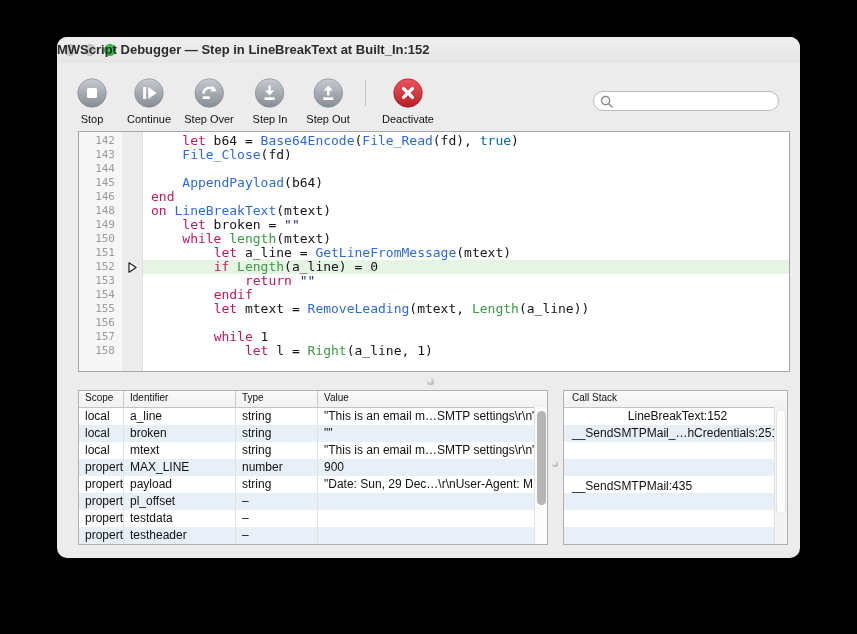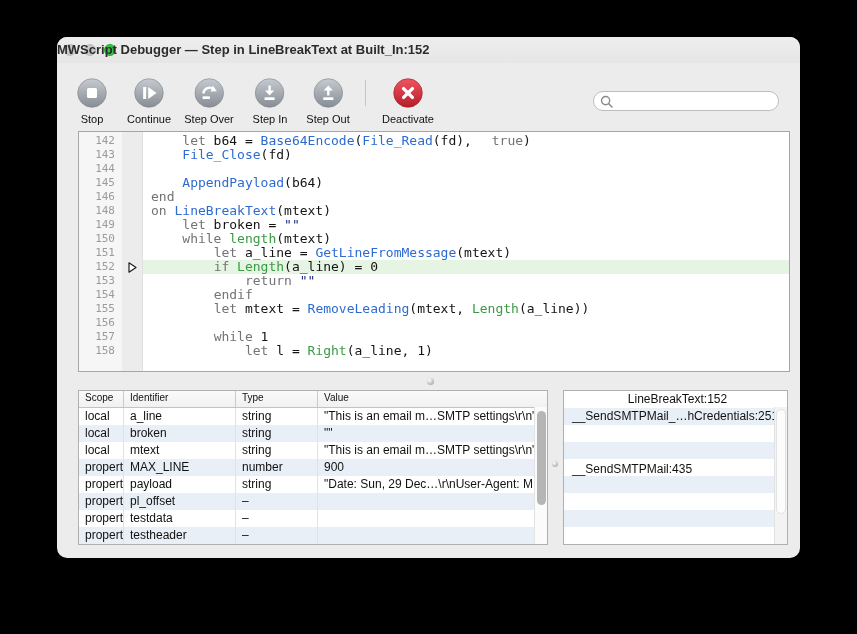--- a/index.html
+++ b/index.html
@@ -41,25 +41,25 @@
     border-right:1px solid #e0e0e0;box-sizing:border-box;}
   .code-lines{position:absolute;left:0;top:2px;right:0;
     font-family:"DejaVu Sans Mono",monospace;font-size:13px;line-height:14px;}
   .code-line{display:flex;height:14px;}
   .code-line .ln{width:43px;text-align:right;padding-right:7px;box-sizing:border-box;
     color:#9b9b9b;font-size:11px;flex:none;}
   .code-line .bp{width:21px;flex:none;text-align:center;position:relative;}
   .code-line .bp svg{position:absolute;left:6px;top:1.5px;}
   .code-line .src{flex:1;white-space:pre;padding-left:8px;color:#141414;}
   .code-line.current .src{background:#e6f4e3;}
-  .src .kw{color:#737373;}
+  .src .kw{color:#be185d;}
   .src .fn{color:#2e6bd0;}
   .src .bi{color:#3a9a44;}
   .src .str{color:#1b2b80;}
-  .src .bool{color:#737373;margin-left:12px;}
+  .src .bool{color:#0369a1;}
   
   .h-dimple{position:absolute;left:370px;top:341px;width:7px;height:7px;border-radius:50%;
     background:radial-gradient(circle at 35% 30%, #ffffff, #969696);}
   .v-dimple{position:absolute;left:495px;top:424px;width:6px;height:6px;border-radius:50%;
     background:radial-gradient(circle at 35% 30%, #ffffff, #969696);}
   
   .panel{position:absolute;top:353px;height:155px;background:#fff;
     border:1px solid #b0b0b0;box-sizing:border-box;overflow:hidden;}
   .panel.vars{left:21px;width:470px;}
   .panel.stack{left:506px;width:225px;}
@@ -343,20 +343,23 @@
           <span class="c c-type">–</span>
           <span class="c c-value"></span>
         </div>
       </div>
     <div class="vscroll">
       <div class="thumb"></div>
     </div>
   </div>
 
   <div class="panel stack">
+    <div class="p-header">
+      <span class="hc" style="flex:1">Call Stack</span>
+    </div>
     <div>
         <div class="row">
           <span class="c" style="flex: 1 1 0%; text-align: center;">LineBreakText:152</span>
         </div>
         <div class="row alt">
           <span class="c" style="flex: 1 1 0%;">__SendSMTPMail_…hCredentials:251</span>
         </div>
         <div class="row">
           <span class="c" style="flex: 1 1 0%; margin-top: 36px;">__SendSMTPMail:435</span>
         </div>

